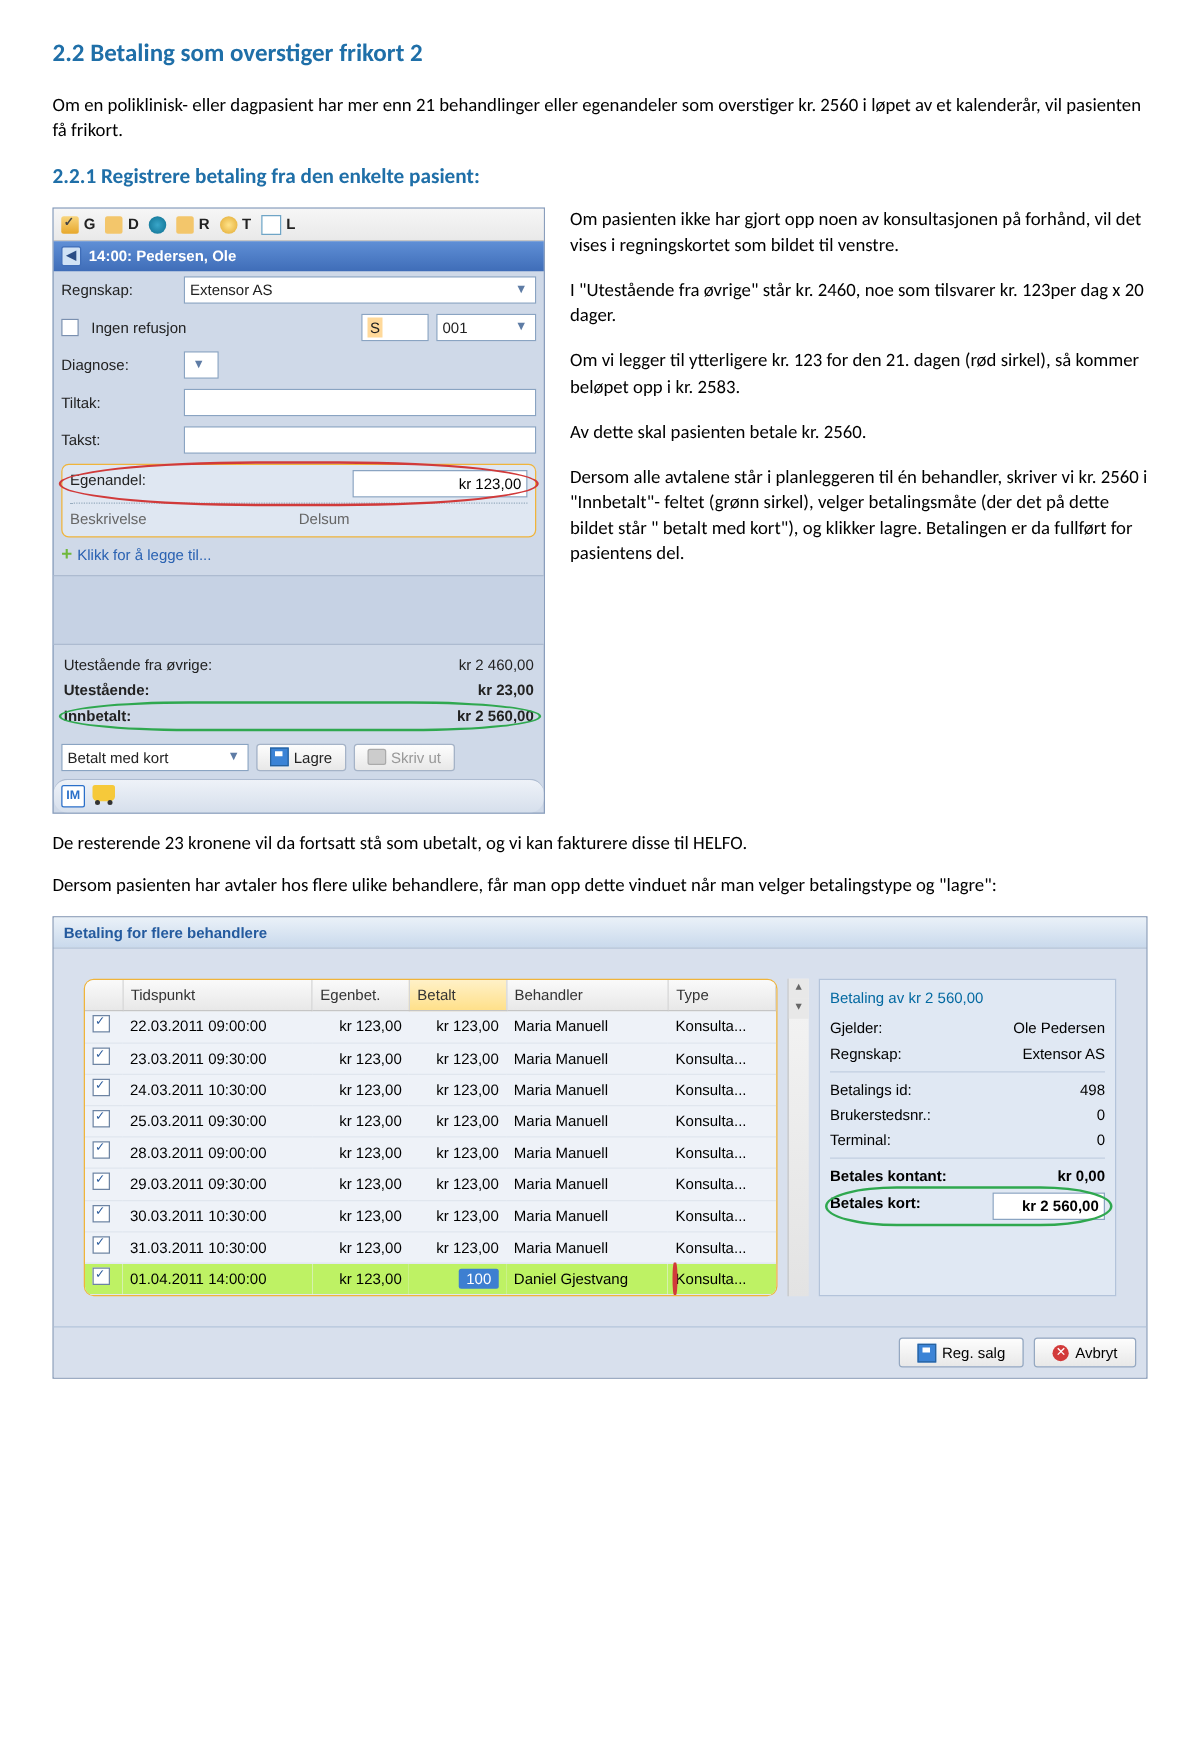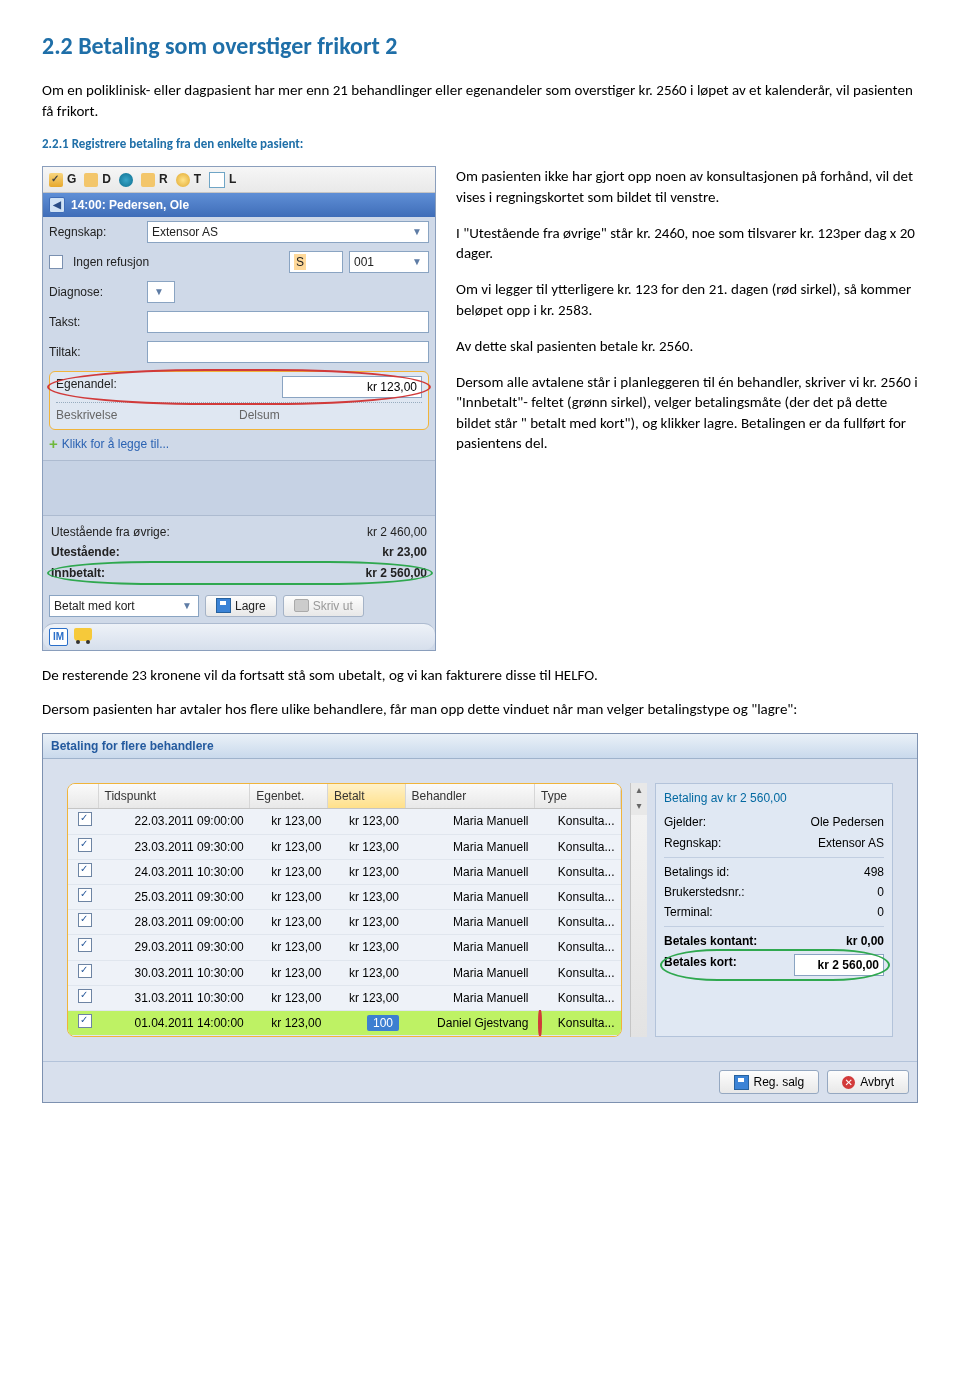--- a/index.html
+++ b/index.html
@@ -5,22 +5,22 @@
   body {
     font-family: Calibri, Arial, sans-serif;
     background: #fff;
     margin: 0;
     padding: 30px 42px;
     width: 876px;
     color: #000;
     font-size: 15px;
     line-height: 1.35;
   }
-  h2.sec1 { color: #1f6fa8; font-size: 24px; margin: 0 0 18px 0; font-weight: bold; }
-  h3.sec2 { color: #1f6fa8; font-size: 13px; margin: 14px 0 14px 0; font-weight: bold; }
+  h2.sec1 { color: #1f6fa8; font-size: 20px; margin: 0 0 18px 0; font-weight: bold; }
+  h3.sec2 { color: #1f6fa8; font-size: 17px; margin: 14px 0 14px 0; font-weight: bold; }
   p { margin: 0 0 14px 0; }
   .twocol { display: flex; gap: 20px; }
   .leftpanel {
     width: 392px;
     flex-shrink: 0;
     border: 1px solid #8a9ebc;
     background: #cfd9e8;
     font-family: Tahoma, Arial, sans-serif;
     font-size: 12px;
     color: #222;
@@ -154,21 +154,20 @@
     border-bottom: 1px solid #c5c5c5;
     border-right: 1px solid #d6d6d6;
     padding: 4px 6px;
     font-weight: normal;
     color: #333;
   }
   table.listtbl th.sorted { background: linear-gradient(#fff1c8,#ffe08a); }
   table.listtbl td {
     padding: 3px 6px;
     border-bottom: 1px solid #e0e6ee;
-    text-align: right;
   }
   table.listtbl td.r { text-align: right; }
   table.listtbl tr td:first-child { width:18px; }
   .chkb { width:12px; height:12px; border:1px solid #6d84a3; background:#fff; display:inline-block; position:relative; }
   .chkb::after { content:"✓"; font-size:10px; position:absolute; top:-2px; left:1px; color:#2b5b9c; }
   tr.lastrow { position:relative; }
   tr.lastrow td { background:#bef264; }
   .redoval2 {
     position:absolute;
     border: 2px solid #d13a3a;
@@ -276,25 +275,25 @@
           <span class="caret">▼</span>
       </div>
     </div>
     <div class="formrow">
       <label>Diagnose:</label>
       <div class="selin" style="flex:0 0 18px">
           <span class="caret">▼</span>
         </div>
     </div>
     <div class="formrow">
+      <label>Tiltak:</label>
+      <div class="txtin"></div>
+    </div>
+    <div class="formrow">
       <label>Takst:</label>
-      <div class="txtin"></div>
-    </div>
-    <div class="formrow">
-      <label>Tiltak:</label>
       <div class="txtin"></div>
     </div>
 
     <div class="subgrid">
       <div class="redoval"></div>
       <div class="egenline">
         <label>Egenandel:</label>
         <input class="egen" value="kr 123,00" style="">
       </div>
       <div class="bd">

